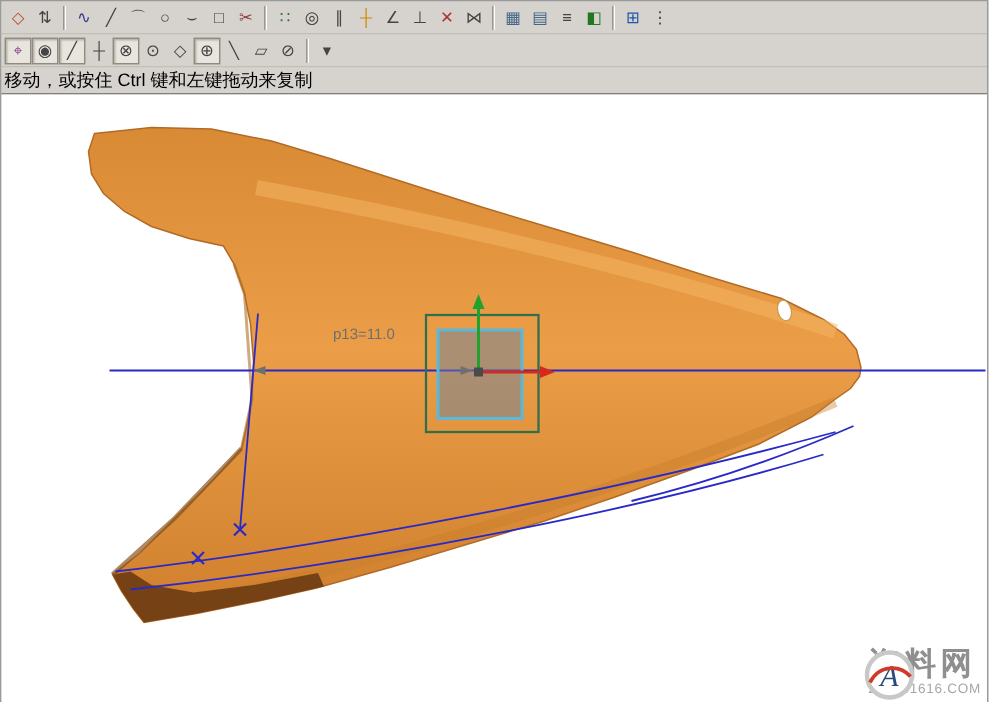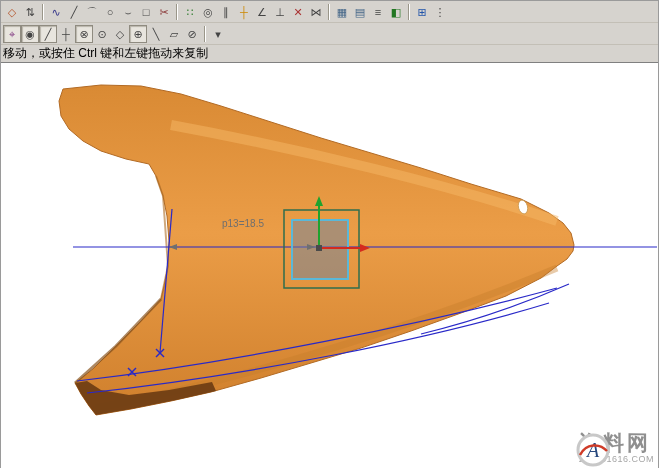--- a/index.html
+++ b/index.html
@@ -127,21 +127,21 @@
       <polygon points="168,184 176,181 176,187" fill="#6f6f6f"></polygon>
       <polygon points="314,184 306,181 306,187" fill="#6f6f6f"></polygon>
 
       <line x1="318" y1="185" x2="318" y2="141" stroke="#1fa32e" stroke-width="2"></line>
       <polygon points="318,133 314,143 322,143" fill="#1fa32e"></polygon>
       <line x1="318" y1="185" x2="360" y2="185" stroke="#d42a1e" stroke-width="2"></line>
       <polygon points="369,185 359,181 359,189" fill="#d42a1e"></polygon>
       <rect x="315" y="182" width="6" height="6" fill="#4a4a4a"></rect>
     </svg>
 
-    <div class="dim-label">p13=18.5</div>
+    <div class="dim-label">p13=11.0</div>
 
     <div class="watermark">
       <svg width="38" height="38" viewBox="0 0 38 38">
         <circle cx="19" cy="19" r="15" fill="#ffffff" stroke="#c8c8c8" stroke-width="3"></circle>
         <text x="19" y="26" text-anchor="middle" font-family="Liberation Serif, DejaVu Serif, serif" font-style="italic" font-size="20" fill="#2a4a7f">A</text>
         <path d="M6,24 C 12,12 26,12 33,20" stroke="#cf3b28" stroke-width="2.5" fill="none"></path>
       </svg>
       <div class="wm-text">
         <div class="wm-name">资料网</div>
         <div class="wm-url">ZL.XS1616.COM</div>

